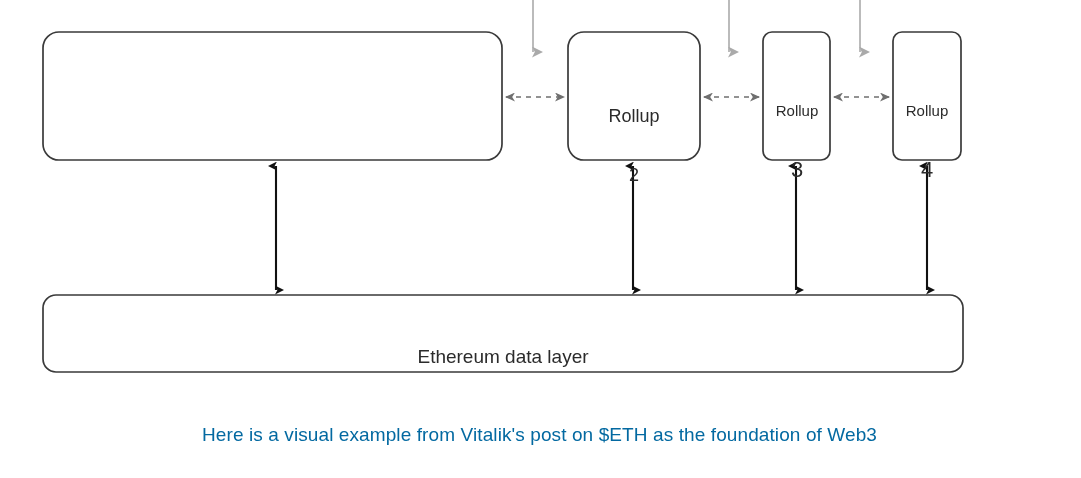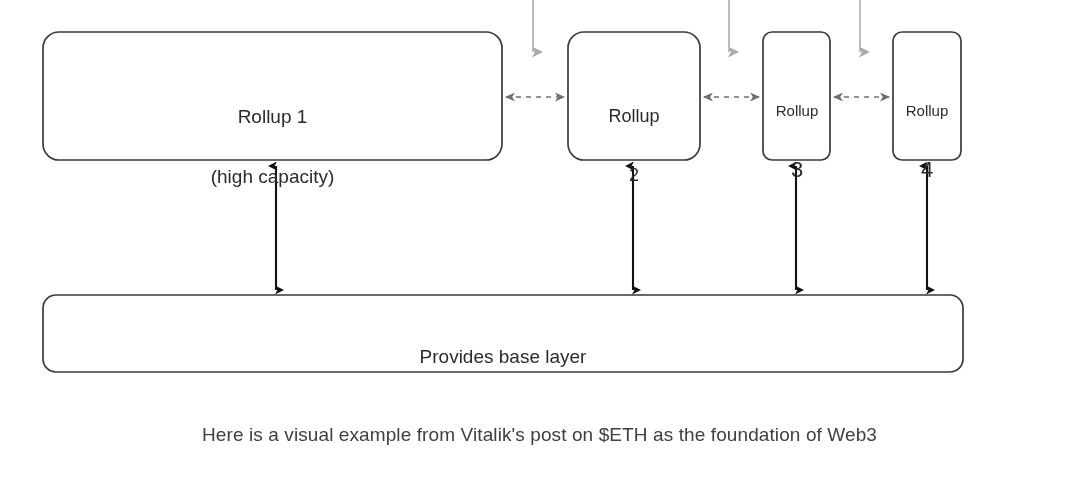--- a/index.html
+++ b/index.html
@@ -42,21 +42,21 @@
   .label-md { font-size: 18px; }
   .label-sm-word { font-size: 15px; }
   .label-num { font-size: 22px; }
   .caption {
     position: absolute;
     left: 0;
     top: 424px;
     width: 1079px;
     text-align: center;
     font-size: 19px;
-    color: #404040;
+    color: #0369a1;
     letter-spacing: 0.1px;
   }
 </style>
 </head>
 <body>
 
 <div id="canvas">
 
   <svg class="diagram-svg" viewBox="0 0 1081 478">
     <defs>
@@ -95,39 +95,35 @@
     </g>
 
     <g>
       <line x1="276" y1="166" x2="276" y2="290" stroke="#111111" stroke-width="2.1" marker-start="url(#arrowDarkUp)" marker-end="url(#arrowDarkUp)"></line>
       <line x1="633" y1="166" x2="633" y2="290" stroke="#111111" stroke-width="2.1" marker-start="url(#arrowDarkUp)" marker-end="url(#arrowDarkUp)"></line>
       <line x1="796" y1="166" x2="796" y2="290" stroke="#111111" stroke-width="2.1" marker-start="url(#arrowDarkUp)" marker-end="url(#arrowDarkUp)"></line>
       <line x1="927" y1="166" x2="927" y2="290" stroke="#111111" stroke-width="2.1" marker-start="url(#arrowDarkUp)" marker-end="url(#arrowDarkUp)"></line>
     </g>
   </svg>
 
-  <div class="node-label" style="left:43px; top:68px; width:459px;">
-    <div class="label-lg">Rollup 1</div>
-    <div class="label-lg">(high capacity)</div>
-  </div>
 
   <div class="node-label" style="left:568px; top:68px; width:132px;">
     <div class="label-md">Rollup</div>
     <div class="label-md">2</div>
   </div>
 
   <div class="node-label" style="left:757px; top:64px; width:80px;">
     <div class="label-sm-word">Rollup</div>
     <div class="label-num">3</div>
   </div>
 
   <div class="node-label" style="left:887px; top:64px; width:80px;">
     <div class="label-sm-word">Rollup</div>
     <div class="label-num">4</div>
   </div>
 
   <div class="node-label" style="left:43px; top:308px; width:920px;">
-    <div class="label-lg">Provides base layer</div>
+    <div class="label-lg">Ethereum data layer</div>
   </div>
 
   <div class="caption">Here is a visual example from Vitalik's post on $ETH as the foundation of Web3</div>
 
 </div>
 
 </body></html>

